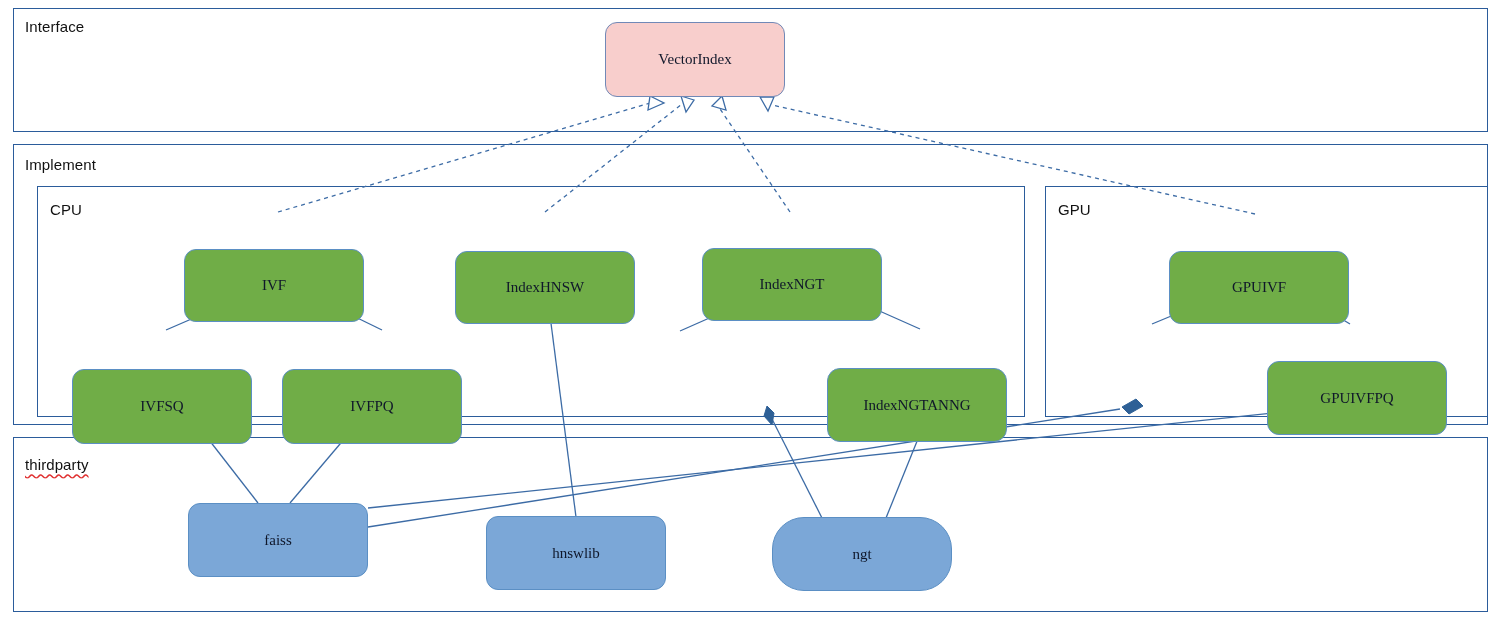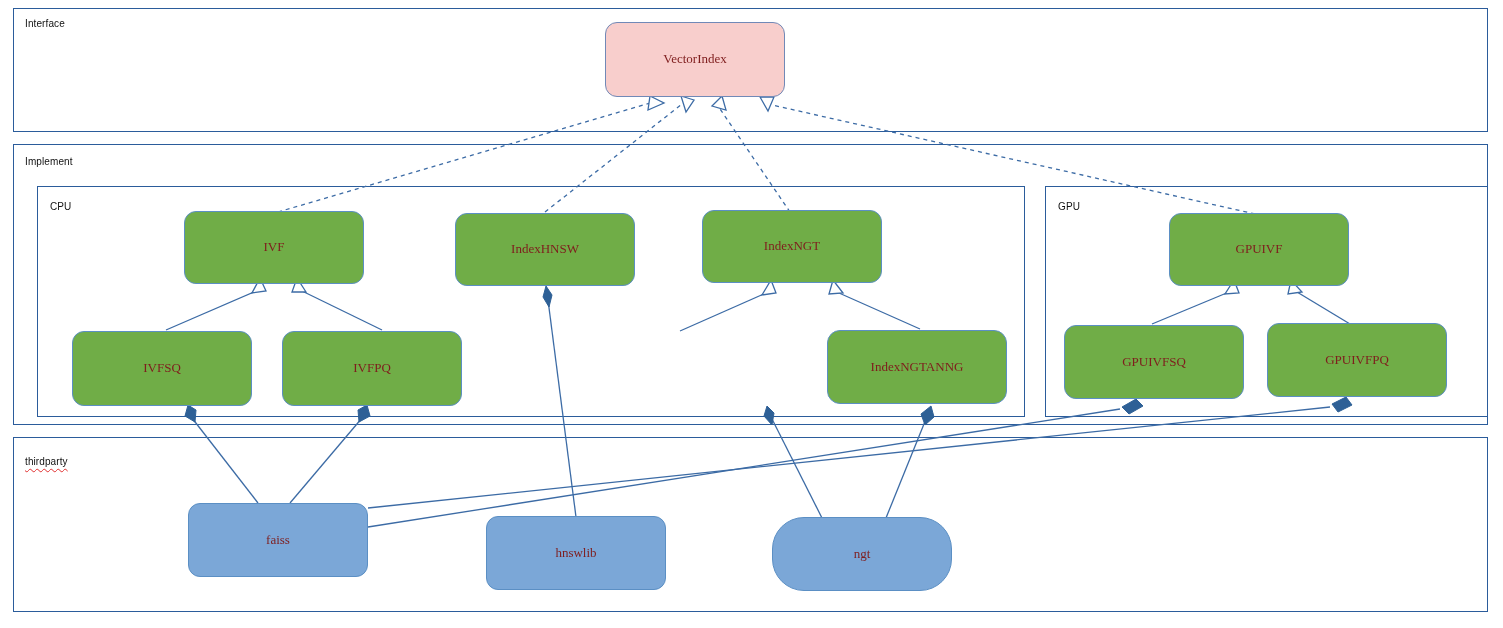--- a/index.html
+++ b/index.html
@@ -17,52 +17,53 @@
   }
   .frame {
     position: absolute;
     border: 1.4px solid #2b5c9b;
     background: transparent;
     box-sizing: border-box;
   }
   .frame-label {
     position: absolute;
     font-family: "Liberation Sans", sans-serif;
-    font-size: 10px;
+    font-size: 15px;
     color: #111111;
     white-space: nowrap;
     letter-spacing: 0.1px;
   }
   .misspelled {
     text-decoration: underline wavy #e03030;
     text-decoration-skip-ink: none;
     text-underline-offset: 3px;
   }
   .node {
     position: absolute;
     box-sizing: border-box;
     border-radius: 12px;
     border: 1.3px solid #4a7ebb;
     display: flex;
     align-items: center;
     justify-content: center;
     font-family: "Liberation Serif", serif;
-    font-size: 13px;
-    color: #7f1d1d;
+    font-size: 15px;
+    color: #0f172a;
     text-align: center;
     line-height: 1.1;
     white-space: nowrap;
   }
   .node.iface {
     background: #f8cecc;
     border-color: #7189b7;
   }
   .node.impl {
     background: #70ad47;
     border-color: #5b8fc4;
+    margin-top: 38px;
   }
   .node.tp {
     background: #7ba7d7;
     border-color: #5b8fc4;
   }
   svg.edges {
     position: absolute;
     left: 0;
     top: 0;
     width: 1503px;
@@ -215,21 +216,20 @@
 
   <div class="node impl" style="left:72px; top:331px; width:180px; height:75px;">IVFSQ</div>
 
   <div class="node impl" style="left:282px; top:331px; width:180px; height:75px;">IVFPQ</div>
 
 
   <div class="node impl" style="left:827px; top:330px; width:180px; height:74px;border-radius:13px;">IndexNGTANNG</div>
 
   <div class="node impl" style="left:1169px; top:213px; width:180px; height:73px;">GPUIVF</div>
 
-  <div class="node impl" style="left:1064px; top:325px; width:180px; height:74px;">GPUIVFSQ</div>
 
   <div class="node impl" style="left:1267px; top:323px; width:180px; height:74px;">GPUIVFPQ</div>
 
   <div class="node tp" style="left:188px; top:503px; width:180px; height:74px;">faiss</div>
 
   <div class="node tp" style="left:486px; top:516px; width:180px; height:74px;">hnswlib</div>
 
   <div class="node tp" style="left:772px; top:517px; width:180px; height:74px;border-radius:32px;">ngt</div>
 
 </div>

